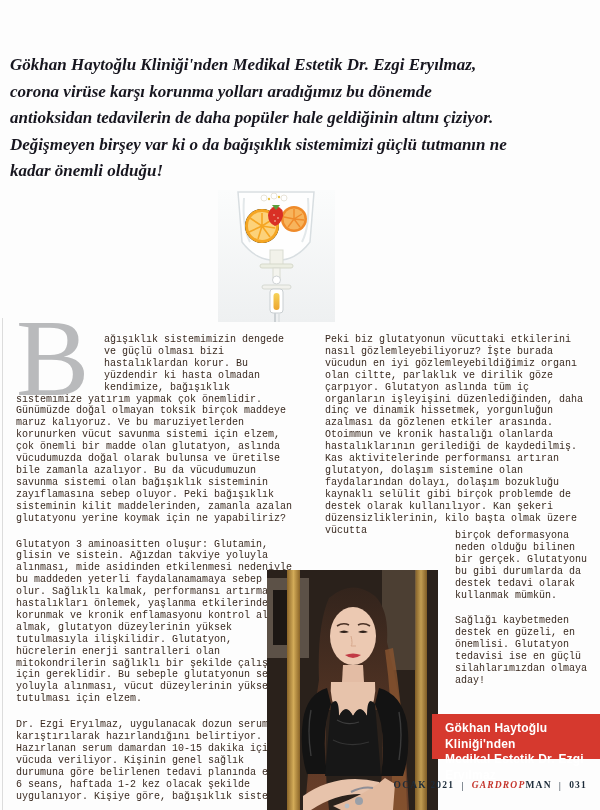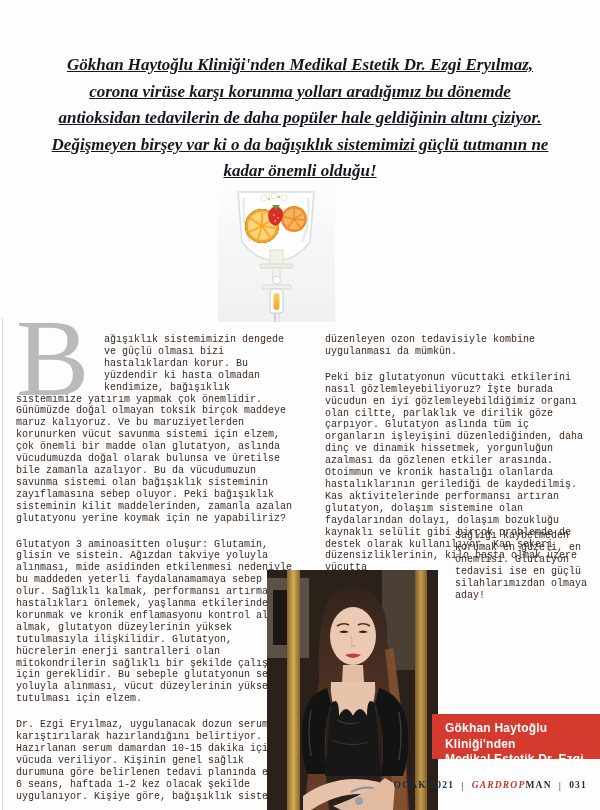--- a/index.html
+++ b/index.html
@@ -1,23 +1,23 @@
 <!DOCTYPE html>
 <html><head>
 <meta charset="utf-8">
 <style>
   html,body{margin:0;padding:0;background:#ffffff;}
   #page{position:relative;width:600px;height:810px;background:#fdfdfd;overflow:hidden;
         font-family:"Liberation Serif", serif;}
   .edge-rule{position:absolute;left:2px;top:318px;width:1px;height:492px;background:#dcdcdc;}
 
   
-  .headline{position:absolute;left:10px;top:52px;width:580px;text-align:center;
+  .headline{position:absolute;left:10px;top:52px;width:580px;text-align:left;
     font-family:"Liberation Serif", serif;font-style:italic;font-weight:bold;
-    font-size:17px;line-height:26.5px;color:#17161f;white-space:pre-line;text-decoration:underline;}
+    font-size:17px;line-height:26.5px;color:#17161f;white-space:pre-line;}
 
   
   .bodycol{position:absolute;font-size:10px;line-height:11.9px;color:#3a2a20;
     text-align:left;font-family:"Liberation Serif", serif;}
   .bodycol p{margin:0 0 14px 0;font-family:Liberation Mono, monospace;}
   #col-left{left:16px;top:334px;width:277px;}
   #col-right-wide{left:325px;top:334px;width:263px;}
   #col-right-narrow{left:455px;top:530px;width:133px;}
 
   .dropcap-spacer{float:left;width:88px;height:59px;}
@@ -117,26 +117,26 @@
   </svg>
 
   <div id="col-left" class="bodycol">
     <span class="dropcap">B</span>
     <p><span class="dropcap-spacer"></span><span>ağışıklık sistemimizin dengede ve güçlü olması bizi hastalıklardan korur. Bu yüzdendir ki hasta olmadan kendimize, bağışıklık sistemimize yatırım yapmak çok önemlidir. Günümüzde doğal olmayan toksik birçok maddeye maruz kalıyoruz. Ve bu maruziyetlerden korunurken vücut savunma sistemi için elzem, çok önemli bir madde olan glutatyon, aslında vücudumuzda doğal olarak bulunsa ve üretilse bile zamanla azalıyor. Bu da vücudumuzun savunma sistemi olan bağışıklık sisteminin zayıflamasına sebep oluyor. Peki bağışıklık sisteminin kilit maddelerinden, zamanla azalan glutatyonu yerine koymak için ne yapabiliriz?</span></p>
     <p>Glutatyon 3 aminoasitten oluşur: Glutamin, glisin ve sistein. Ağızdan takviye yoluyla alınması, mide asidinden etkilenmesi nedeniyle bu maddeden yeterli faydalanamamaya sebep olur. Sağlıklı kalmak, performansı artırmak, hastalıkları önlemek, yaşlanma etkilerinden korunmak ve kronik enflamasyonu kontrol altına almak, glutatyon düzeylerinin yüksek tutulmasıyla ilişkilidir. Glutatyon, hücrelerin enerji santralleri olan mitokondrilerin sağlıklı bir şekilde çalışması için gereklidir. Bu sebeple glutatyonun serum yoluyla alınması, vücut düzeylerinin yüksek tutulması için elzem.</p>
     <p>Dr. Ezgi Eryılmaz, uygulanacak dozun serum ile karıştırılarak hazırlandığını belirtiyor. Hazırlanan serum damardan 10-15 dakika içinde vücuda veriliyor. Kişinin genel sağlık durumuna göre belirlenen tedavi planında en az 6 seans, haftada 1-2 kez olacak şekilde uygulanıyor. Kişiye göre, bağışıklık sistemini</p>
   </div>
 
   <div id="col-right-wide" class="bodycol">
-    <p>düzenleyen ozon tedavisiyle kombine uygulanması da mümkün.</p>
     <p>Peki biz glutatyonun vücuttaki etkilerini nasıl gözlemleyebiliyoruz? İşte burada vücudun en iyi gözlemleyebildiğimiz organı olan ciltte, parlaklık ve dirilik göze çarpıyor. Glutatyon aslında tüm iç organların işleyişini düzenlediğinden, daha dinç ve dinamik hissetmek, yorgunluğun azalması da gözlenen etkiler arasında. Otoimmun ve kronik hastalığı olanlarda hastalıklarının gerilediği de kaydedilmiş. Kas aktivitelerinde performansı artıran glutatyon, dolaşım sistemine olan faydalarından dolayı, dolaşım bozukluğu kaynaklı selülit gibi birçok problemde de destek olarak kullanılıyor. Kan şekeri düzensizliklerinin, kilo başta olmak üzere vücutta</p>
   </div>
 
   <div id="col-right-narrow" class="bodycol">
-    <p>Sağlığı kaybetmeden korumak en güzeli, en önemlisi. Glutatyon tedavisi ise en güçlü silahlarımızdan olmaya aday!</p>
+    <p>birçok deformasyona neden olduğu bilinen bir gerçek. Glutatyonu bu gibi durumlarda da destek tedavi olarak kullanmak mümkün.</p>
+    <p>Sağlığı kaybetmeden destek en güzeli, en önemlisi. Glutatyon tedavisi ise en güçlü silahlarımızdan olmaya aday!</p>
   </div>
 
   <svg id="portrait" class="photo" width="171" height="240" viewBox="0 0 171 240">
     <defs>
       <linearGradient id="gold" x1="0" y1="0" x2="1" y2="0">
         <stop offset="0" stop-color="#8a6428"></stop>
           <stop offset="0.5" stop-color="#d3ab58"></stop>
           <stop offset="1" stop-color="#8a6428"></stop>
       </linearGradient>
       <linearGradient id="hairg" x1="0" y1="0" x2="0" y2="1">

